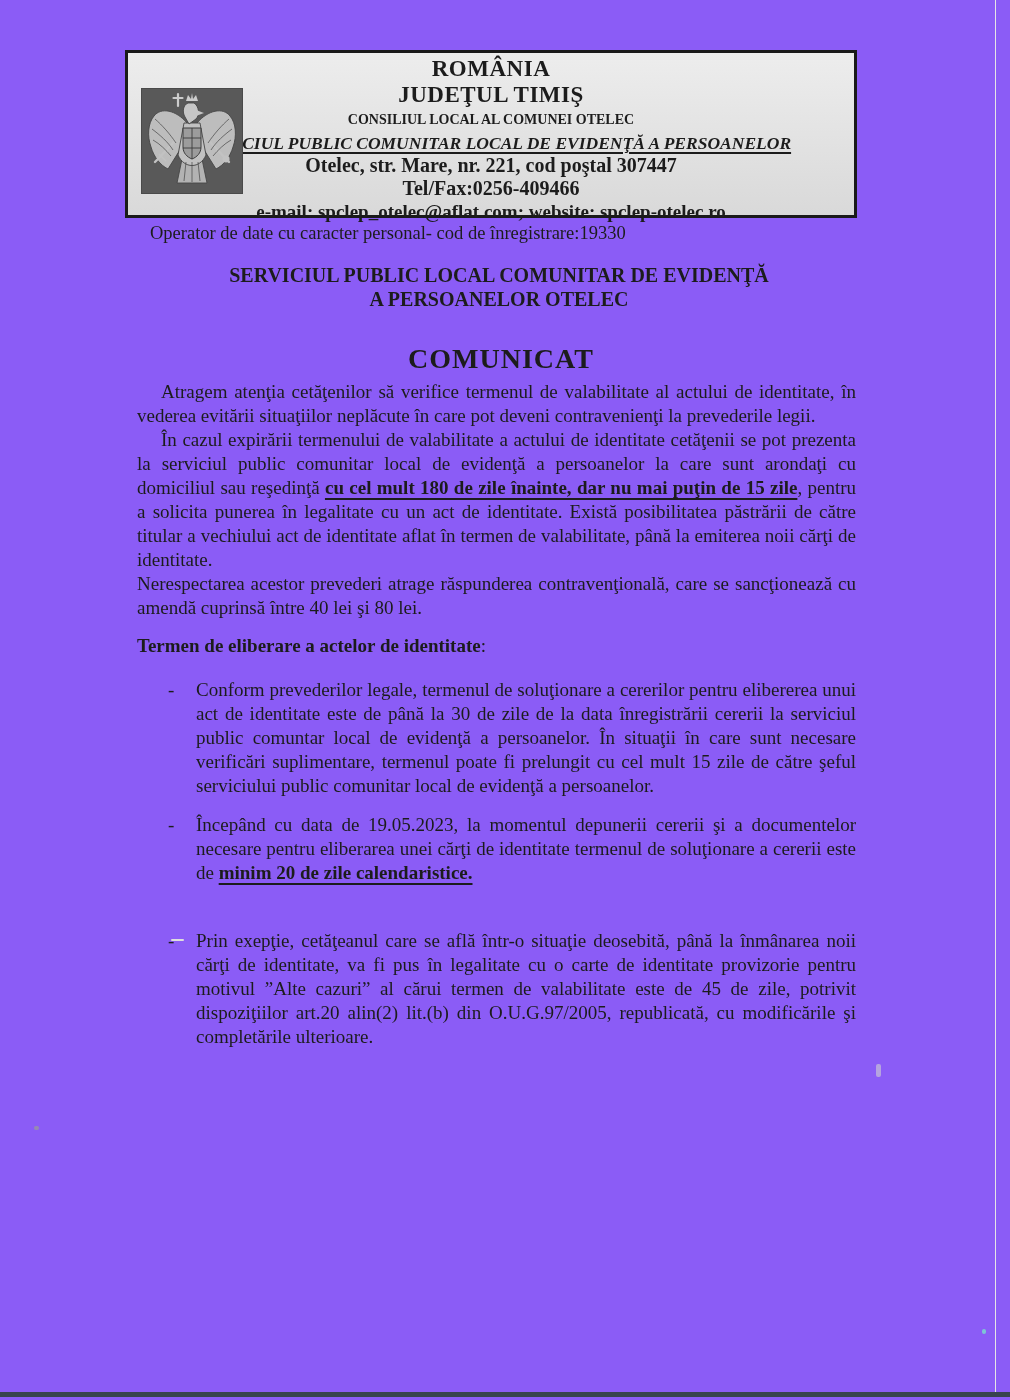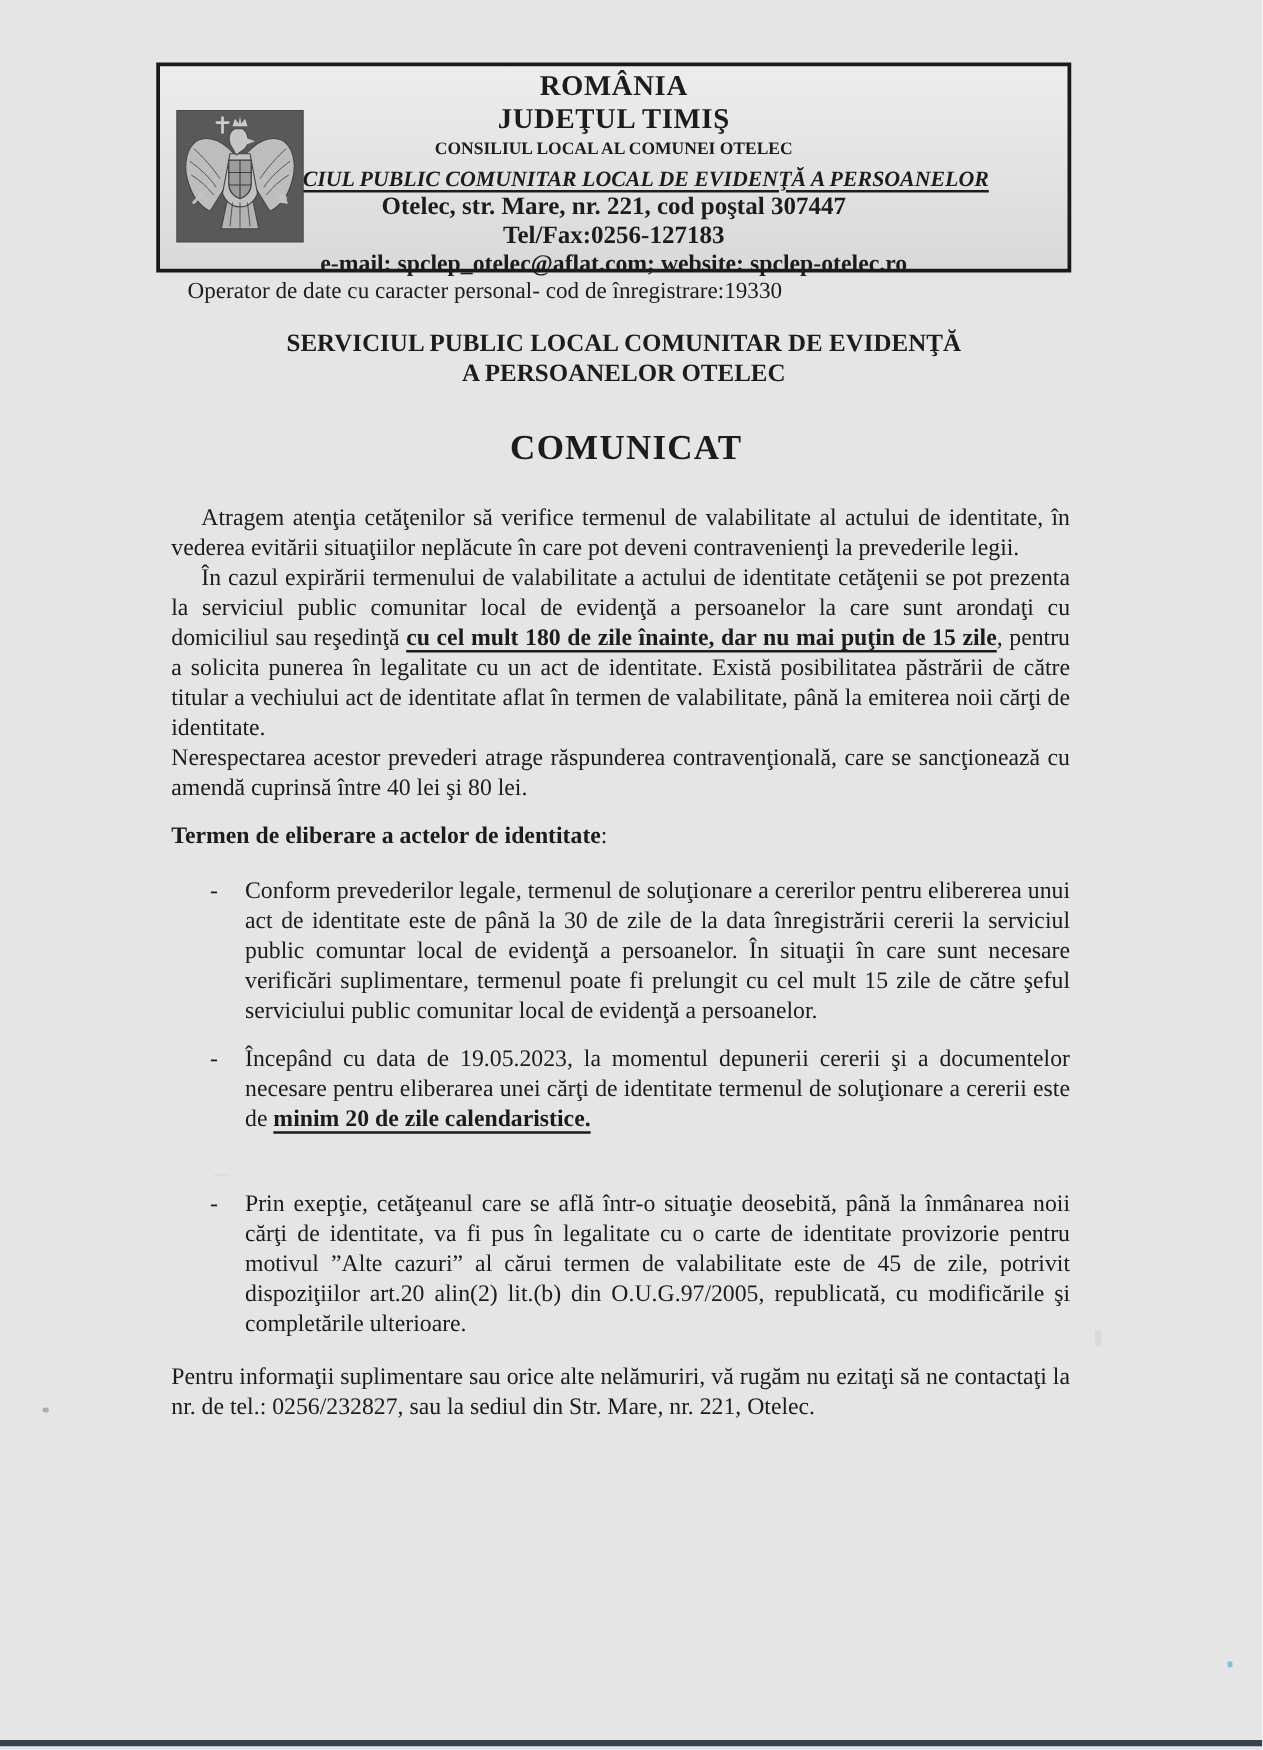--- a/index.html
+++ b/index.html
@@ -1,18 +1,18 @@
 <!DOCTYPE html>
 <html><head>
 <meta charset="utf-8">
 <style>
   html,body { margin:0; padding:0; background:#ffffff; }
   .page {
     position:relative; width:1010px; height:1400px;
-    background:#e5e5e5; overflow:hidden;
+    background:#8b5cf6; overflow:hidden;
     font-family:"Liberation Serif", serif;
     color:#1c1c1c;
   }
 
   
   .letterhead {
     position:absolute; left:125px; top:50px; width:732px; height:168px;
     box-sizing:border-box;
     border:3px solid #1a1a1a;
     background:linear-gradient(180deg,#ededed 0%,#e2e2e2 55%,#d9d9d9 100%);
@@ -44,21 +44,21 @@
   }
   .doc-title {
     position:absolute; left:139px; top:331px; width:724px;
     text-align:center; font-weight:bold; font-size:28px; line-height:32px;
     letter-spacing:1px;
     margin-top:12px;
   }
 
   
   .doc-body {
-    position:absolute; left:137px; top:403px; width:719px;
+    position:absolute; left:137px; top:380px; width:719px;
     font-size:19px; line-height:24px; text-align:justify;
   }
   .doc-body p { margin:0; }
   .p-indent { text-indent:24px; }
   .bu {
     font-weight:bold;
     text-decoration:underline; text-decoration-thickness:1.8px; text-underline-offset:3.5px;
   }
   .sec-head { margin-top:14px !important; text-align:left; }
   .sec-head b { font-weight:bold; }
@@ -124,21 +124,21 @@
           <path d="M89 51 C82 55 76 61 71 67"></path>
           <path d="M44 73 L42 92 M50 73 L50 93 M56 73 L58 92"></path>
         </g>
       </svg>
     </div>
     <div class="lh-line lh-country">ROMÂNIA</div>
     <div class="lh-line lh-county">JUDEŢUL TIMIŞ</div>
     <div class="lh-line lh-council">CONSILIUL LOCAL AL COMUNEI OTELEC</div>
     <div class="lh-line lh-service">SERVICIUL PUBLIC COMUNITAR LOCAL DE EVIDENŢĂ A PERSOANELOR</div>
     <div class="lh-line lh-address">Otelec, str. Mare, nr. 221, cod poştal 307447</div>
-    <div class="lh-line lh-telfax">Tel/Fax:0256-127183</div>
+    <div class="lh-line lh-telfax">Tel/Fax:0256-409466</div>
     <div class="lh-line lh-email">e-mail: spclep_otelec@aflat.com; website: spclep-otelec.ro</div>
   </div>
 
   <div class="operator-line">Operator de date cu caracter personal- cod de înregistrare:19330</div>
 
   <div class="org-heading">
     <div>SERVICIUL PUBLIC LOCAL COMUNITAR DE EVIDENŢĂ</div>
     <div>A PERSOANELOR OTELEC</div>
   </div>
 
@@ -166,21 +166,20 @@
         <span>Începând cu data de 19.05.2023, la momentul depunerii cererii şi a documentelor necesare pentru eliberarea unei cărţi de identitate termenul de soluţionare a cererii este de </span><span class="bu">minim 20 de zile calendaristice.</span>
       </div>
 
       <div class="li gap-large">
         <span class="marker">-</span>
         <span>Prin exepţie, cetăţeanul care se află într-o situaţie deosebită, până la înmânarea noii cărţi de identitate, va fi pus în legalitate cu o carte de identitate provizorie pentru motivul ”Alte cazuri” al cărui termen de valabilitate este de 45 de zile, potrivit dispoziţiilor art.20 alin(2) lit.(b) din O.U.G.97/2005, republicată, cu modificările şi completările ulterioare.</span>
       </div>
 
     </div>
 
-    <p class="closing"><span>Pentru informaţii suplimentare sau orice alte nelămuriri, vă rugăm nu ezitaţi să ne contactaţi la nr. de tel.: 0256/232827, sau la sediul din Str. Mare, nr. 221, Otelec.</span></p>
 
   </div>
 
   <div class="scan-right-line"></div>
   <div class="scan-bottom-bar"></div>
   <div class="speck speck-cyan"></div>
   <div class="speck speck-gray"></div>
   <div class="speck speck-dash"></div>
   <div class="speck speck-smudge"></div>
 

